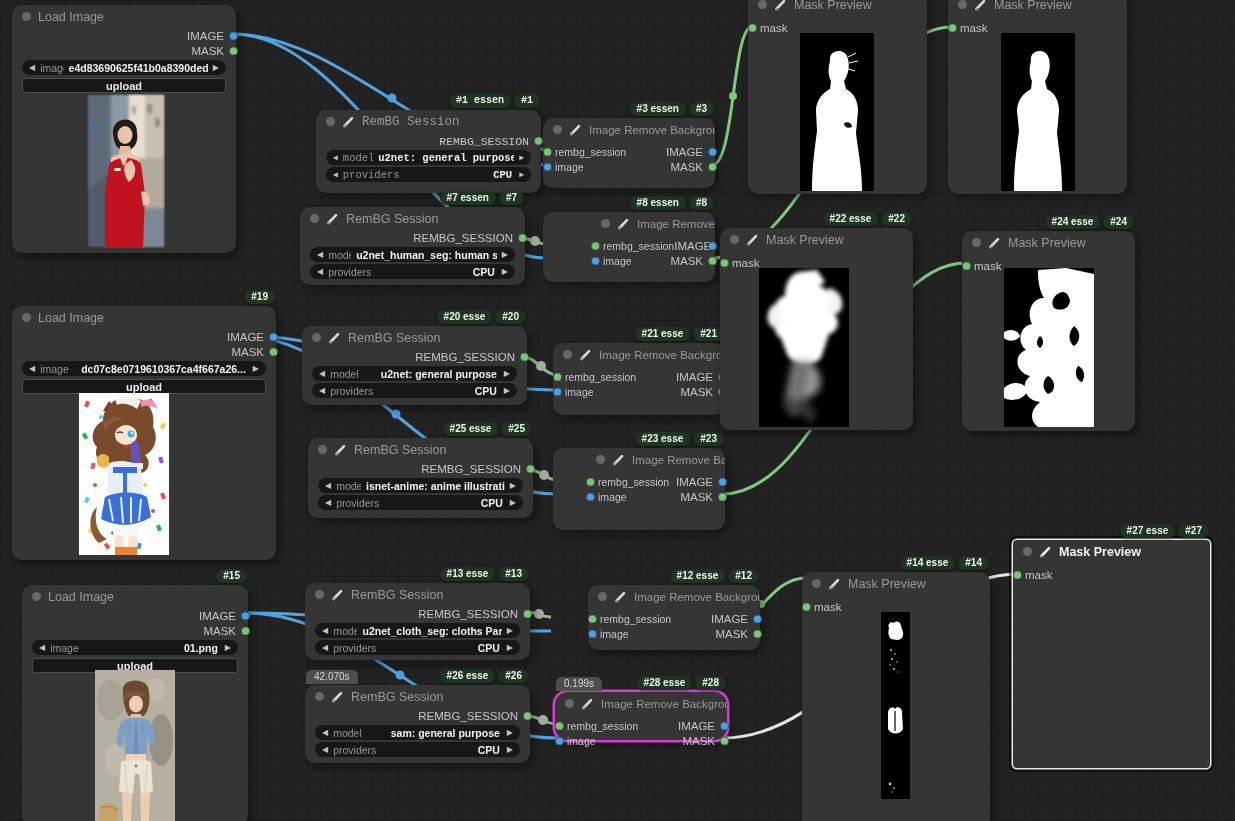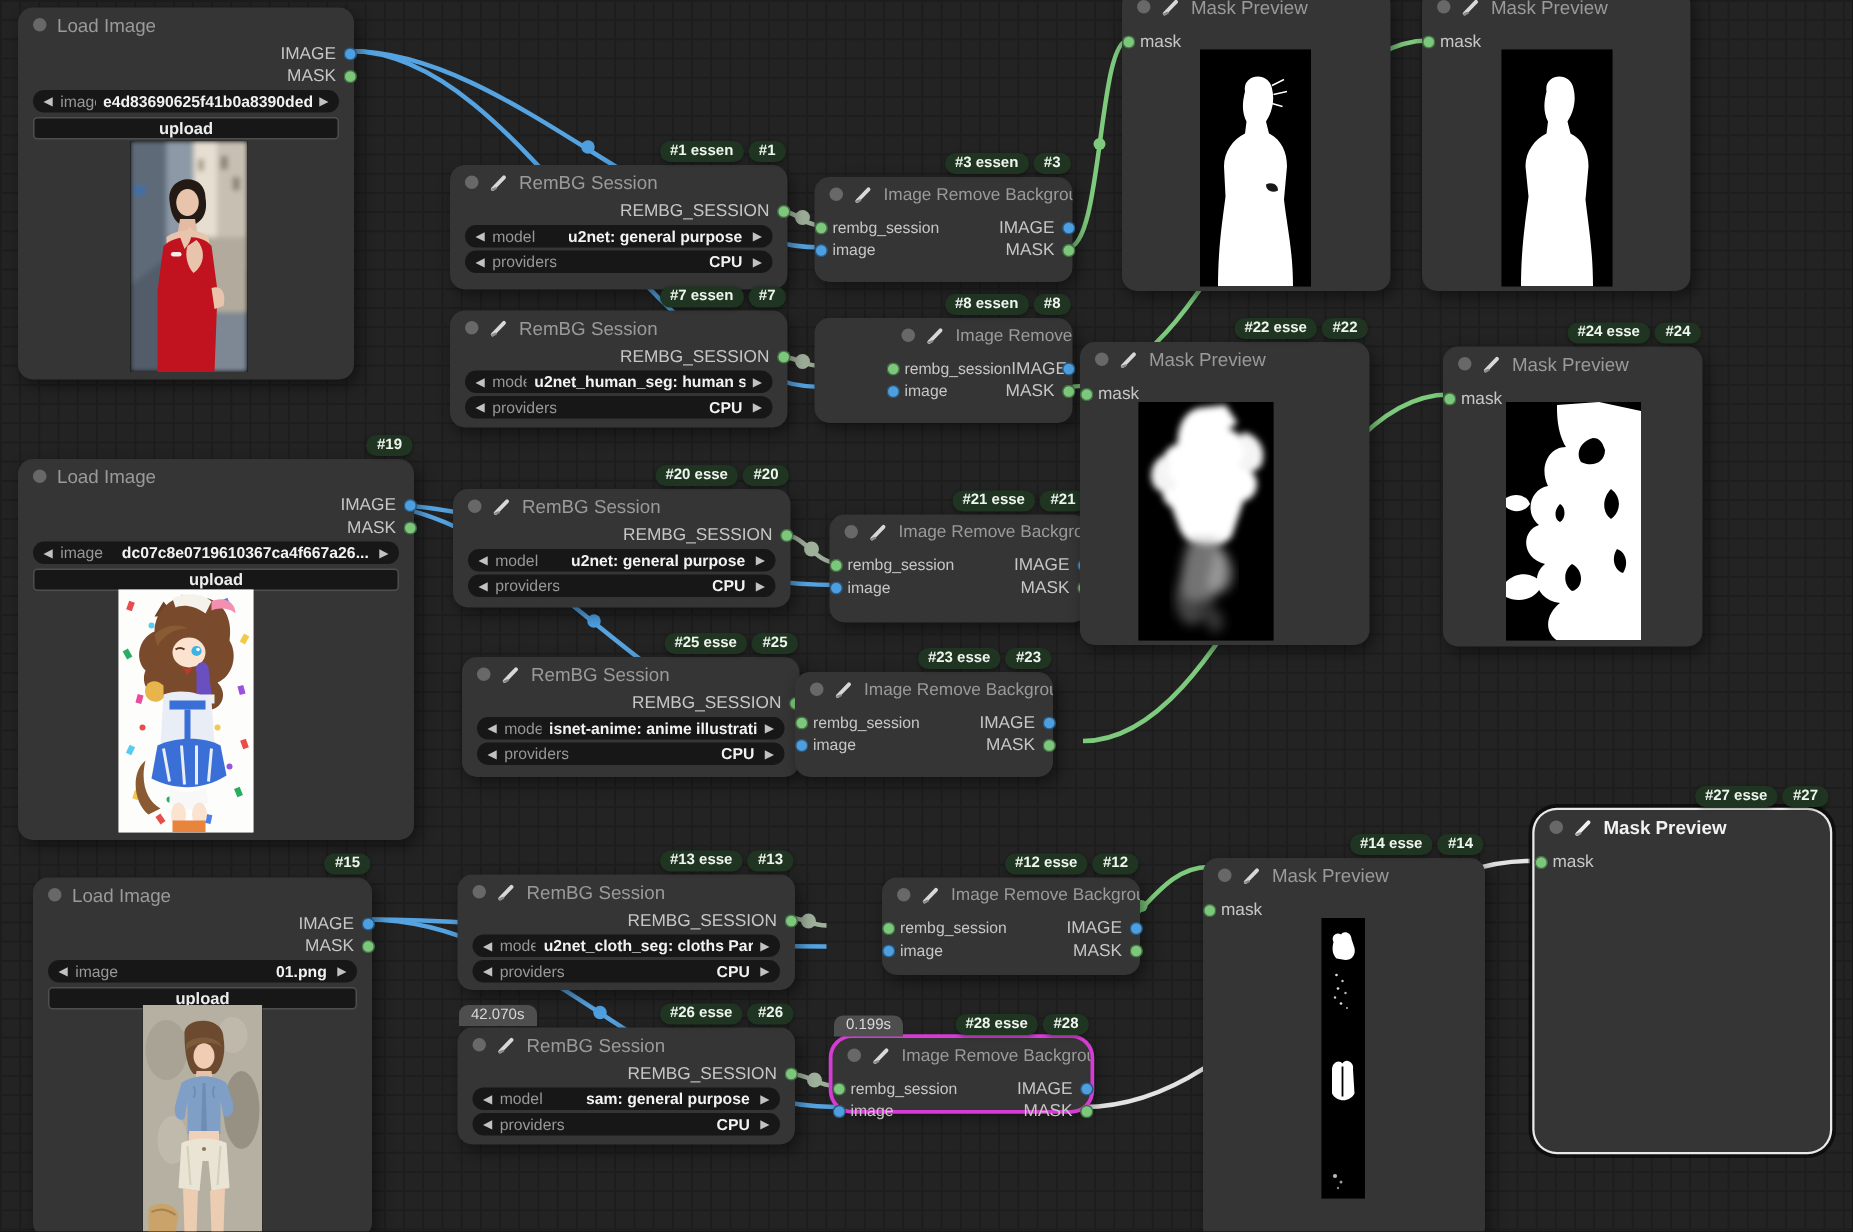--- a/index.html
+++ b/index.html
@@ -13,21 +13,21 @@
     background-size:12.8px 12.8px;
     font-family:"Liberation Sans", sans-serif;
   }
   #wires{position:absolute;left:0;top:0;z-index:1;}
   .node{
     position:absolute;z-index:2;background:#353535;border-radius:10px;
     box-shadow:3px 4px 10px rgba(0,0,0,.45);
     color:#c9c9c9;
   }
   .node.exec{box-shadow:0 0 0 2.5px #d43cd4, 3px 4px 10px rgba(0,0,0,.45);border-radius:13px;}
-  .node.selected{box-shadow:0 0 0 1.5px #e9e9e9, 0 0 0 4px rgba(0,0,0,.55);border-radius:15px;margin-left:10px;}
+  .node.selected{box-shadow:0 0 0 1.5px #e9e9e9, 0 0 0 4px rgba(0,0,0,.55);border-radius:4px;}
   .titlebar{display:flex;align-items:center;gap:7px;height:23px;padding:0 10px;
     color:#9a9a9a;font-size:12.5px;white-space:nowrap;overflow:hidden;}
   .selected .titlebar{color:#f2f2f2;font-weight:bold;}
   .cdot{width:9px;height:9px;border-radius:50%;background:#686868;flex:none;}
   .pencil{flex:none;display:inline-block;width:13px;height:12px;}
   .prow{position:relative;height:14px;display:flex;align-items:center;
     justify-content:space-between;padding:0 12px;font-size:11.5px;color:#c6c6c6;margin-top:1px;}
   .prow.outonly{justify-content:flex-end;}
   .plabel{white-space:nowrap;}
   .pdot{position:absolute;top:50%;width:9px;height:9px;border-radius:50%;
@@ -273,21 +273,21 @@
         <circle cx="41" cy="96" r="1.4" fill="#8a7a5a"></circle>
         <path d="M30 94 L32 120 M52 94 L50 120" stroke="#d5cfbd" stroke-width="1.4" fill="none"></path>
         <path d="M27 122 L37 124 L36 152 L28 152 Z" fill="#edcdb2"></path>
         <path d="M45 124 L55 122 L54 152 L46 152 Z" fill="#edcdb2"></path>
         <path d="M4 136 C10 130 22 132 24 140 L22 152 L4 152 Z" fill="#c9a36a"></path>
         <path d="M6 138 Q14 134 22 140" stroke="#a9834e" stroke-width="1.4" fill="none"></path>
       </svg>
     </div>
   </div>
 
-  <div class="node" style="left:300px;top:110px;width:225px;height:83px;">
+  <div class="node" style="left:316px;top:110px;width:225px;height:83px;font-family:Liberation Mono, monospace;">
     <div class="badges">
       <span class="badge">#1 essen</span>
       <span class="badge">#1</span>
     </div>
     <div class="titlebar">
       <span class="cdot"></span>
       <svg class="pencil" viewBox="0 0 13 12">
           <path d="M2.5 10 L10 2.2" stroke="#d8d8d8" stroke-width="2.6" stroke-linecap="round"></path>
           <path d="M2.2 10.4 L4.4 9.6" stroke="#8a8a8a" stroke-width="1.6" stroke-linecap="round"></path>
         </svg>
@@ -541,21 +541,21 @@
         <span class="pdot out blue"></span>
       </div>
     <div class="prow">
         <span class="pdot in blue"></span>
         <span class="plabel" style="font-size:10.5px">image</span>
         <span class="plabel">MASK</span>
         <span class="pdot out green"></span>
       </div>
   </div>
 
-  <div class="node" style="left:530px;top:448px;width:172px;height:70px;">
+  <div class="node" style="left:553px;top:448px;width:172px;height:82px;padding-left:33px;">
     <div class="badges">
       <span class="badge">#23 esse</span>
       <span class="badge">#23</span>
     </div>
     <div class="titlebar" style="font-size:11.5px">
       <span class="cdot"></span>
       <svg class="pencil" viewBox="0 0 13 12">
           <path d="M2.5 10 L10 2.2" stroke="#d8d8d8" stroke-width="2.6" stroke-linecap="round"></path>
           <path d="M2.2 10.4 L4.4 9.6" stroke="#8a8a8a" stroke-width="1.6" stroke-linecap="round"></path>
         </svg>

